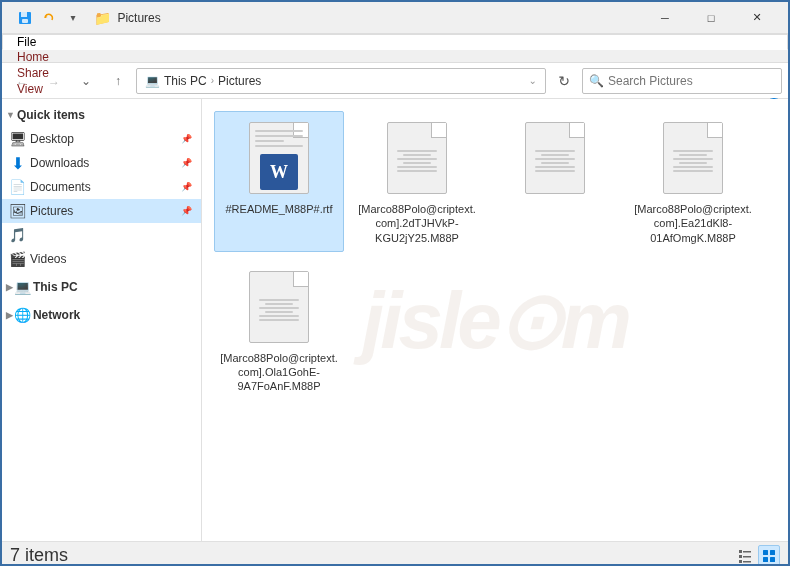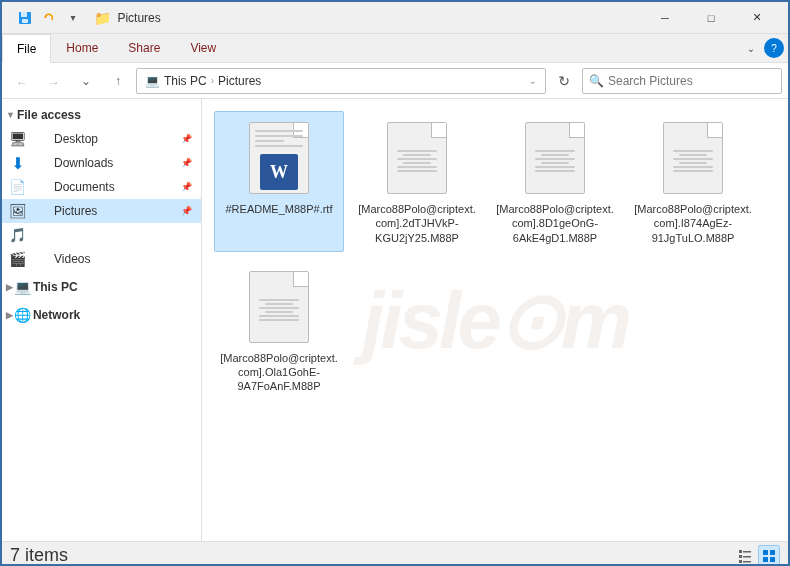--- a/index.html
+++ b/index.html
@@ -9,21 +9,21 @@
     .title-bar { display: flex; align-items: center; justify-content: space-between; background: #f0f0f0; height: 32px; padding: 0 8px; border-bottom: 1px solid #ddd; }
     .title-bar-left { display: flex; align-items: center; gap: 6px; }
     .title-bar-title { font-size: 12px; color: #333; }
     .title-bar-controls { display: flex; gap: 0; }
     .title-bar-btn { width: 46px; height: 32px; display: flex; align-items: center; justify-content: center; cursor: pointer; font-size: 11px; color: #333; background: transparent; border: none; }
     .quick-access-bar { display: flex; align-items: center; gap: 2px; padding: 0 4px; }
     .qa-btn { width: 22px; height: 22px; display: flex; align-items: center; justify-content: center; cursor: pointer; border: 1px solid transparent; border-radius: 2px; font-size: 10px; color: #555; }
 
     
     .ribbon { background: #f0f0f0; border-bottom: 1px solid #ddd; }
-    .ribbon-tabs { display: flex; height: 28px; }
+    .ribbon-tabs { display: flex; height: 28px; flex-direction: column; }
     .ribbon-tab { padding: 0 14px; display: flex; align-items: center; cursor: pointer; font-size: 12px; color: #7f1d1d; border: 1px solid transparent; }
     .ribbon-tab.active { background: #fff; border-color: #ddd #ddd #fff #ddd; color: #000; margin-bottom: -1px; }
 
     
     .address-bar { display: flex; align-items: center; height: 36px; padding: 0 6px; gap: 4px; background: #fff; border-bottom: 1px solid #e0e0e0; }
     .nav-btn { width: 28px; height: 26px; display: flex; align-items: center; justify-content: center; cursor: pointer; border: 1px solid transparent; border-radius: 2px; color: #666; font-size: 12px; }
     .nav-btn.disabled { color: #bbb; cursor: default; }
     .address-path { flex: 1; height: 26px; display: flex; align-items: center; border: 1px solid #c0c0c0; border-radius: 2px; padding: 0 8px; background: #fff; cursor: pointer; gap: 4px; font-size: 12px; color: #333; }
     .address-separator { color: #999; font-size: 10px; }
     .refresh-btn { width: 28px; height: 26px; display: flex; align-items: center; justify-content: center; cursor: pointer; color: #555; border: 1px solid transparent; border-radius: 2px; font-size: 14px; }
@@ -31,21 +31,21 @@
     .search-icon { color: #888; font-size: 12px; }
     .search-input { border: none; outline: none; font-size: 12px; color: #ef4444; background: transparent; flex: 1; }
 
     
     .main { display: flex; height: calc(566px - 32px - 28px - 36px - 28px); }
 
     
     .sidebar { width: 200px; border-right: 1px solid #e0e0e0; overflow-y: auto; padding: 4px 0; background: #fff; flex-shrink: 0; }
     .sidebar-item { display: flex; align-items: center; height: 24px; padding: 0 8px; cursor: pointer; gap: 4px; white-space: nowrap; font-size: 12px; color: #333; }
     .sidebar-item.active { background: #cce8ff; }
-    .sidebar-item .label { flex: 1; overflow: hidden; text-overflow: ellipsis; margin-left: 24px; }
+    .sidebar-item .label { flex: 1; overflow: hidden; text-overflow: ellipsis; }
     .sidebar-item .pin { color: #0078d7; font-size: 9px; margin-left: 2px; }
     .sidebar-section-header { display: flex; align-items: center; height: 24px; padding: 0 4px; cursor: pointer; gap: 2px; font-size: 12px; font-weight: 600; color: #333; }
     .sidebar-icon { width: 16px; height: 16px; display: flex; align-items: center; justify-content: center; flex-shrink: 0; font-size: 14px; }
 
     
     .file-area { flex: 1; overflow-y: auto; padding: 8px; background: #fff; position: relative; }
     .watermark { position: absolute; top: 50%; left: 50%; transform: translate(-50%, -50%); font-size: 80px; font-weight: 900; color: rgba(200,180,160,0.18); pointer-events: none; z-index: 0; letter-spacing: -4px; font-style: italic; font-family: Arial Black, sans-serif; }
     .files-grid { display: grid; grid-template-columns: repeat(4, 130px); gap: 8px; padding: 4px; position: relative; z-index: 1; }
     .file-item { display: flex; flex-direction: column; align-items: center; padding: 6px 4px; cursor: pointer; border: 1px solid transparent; border-radius: 2px; width: 130px; }
     .file-item.selected { background: #cce8ff; border-color: #99c9ef; }
@@ -138,21 +138,21 @@
     <input class="search-input" placeholder="Search Pictures" type="text" style="">
   </div>
 </div>
 
 <div class="main">
 
   <div class="sidebar">
 
     <div class="sidebar-section-header">
       <span style="font-size:9px;color:#888;">▼</span>
-      <span>File access</span>
+      <span>Quick items</span>
     </div>
     <div class="sidebar-item">
       <div class="sidebar-icon">🖥</div>
       <span class="label">Desktop</span>
       <span class="pin">📌</span>
     </div>
     <div class="sidebar-item">
       <div class="sidebar-icon" style="color:#0078d7;font-size:16px;">⬇</div>
       <span class="label">Downloads</span>
       <span class="pin">📌</span>
@@ -230,40 +230,39 @@
             <div class="generic-file-inner">
               <div class="file-line"></div>
                 <div class="file-line short"></div>
               <div class="file-line"></div>
                 <div class="file-line short"></div>
               <div class="file-line"></div>
                 <div class="file-line"></div>
             </div>
           </div>
         </div>
-        <div class="file-label">[Marco88Polo@criptext.com].8D1geOnG-6AkE4gD1.M88P</div>
-      </div>
-
-
+      </div>
 
       <div class="file-item">
         <div class="file-icon">
           <div class="generic-file">
             <div class="generic-file-inner">
               <div class="file-line"></div>
                 <div class="file-line short"></div>
               <div class="file-line"></div>
                 <div class="file-line short"></div>
               <div class="file-line"></div>
                 <div class="file-line"></div>
             </div>
           </div>
         </div>
-        <div class="file-label">[Marco88Polo@criptext.com].I874AgEz-91JgTuLO.M88P</div>
-      </div>
+        <div class="file-label">[Marco88Polo@criptext.com].Ea21dKl8-01AfOmgK.M88P</div>
+      </div>
+
+
 
       <div class="file-item">
         <div class="file-icon">
           <div class="generic-file">
             <div class="generic-file-inner">
               <div class="file-line"></div>
                 <div class="file-line short"></div>
               <div class="file-line"></div>
                 <div class="file-line short"></div>
               <div class="file-line"></div>

